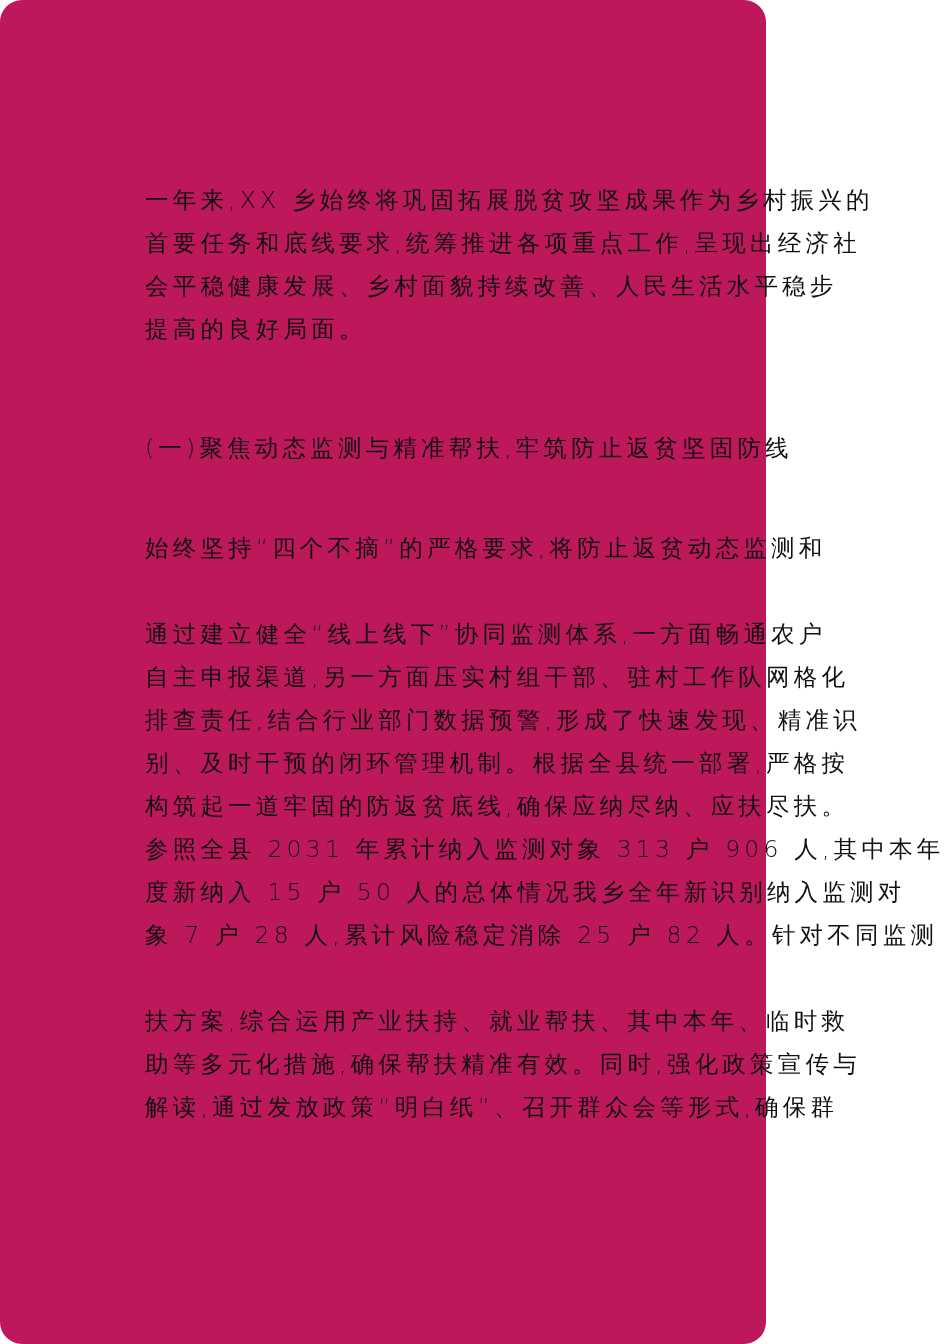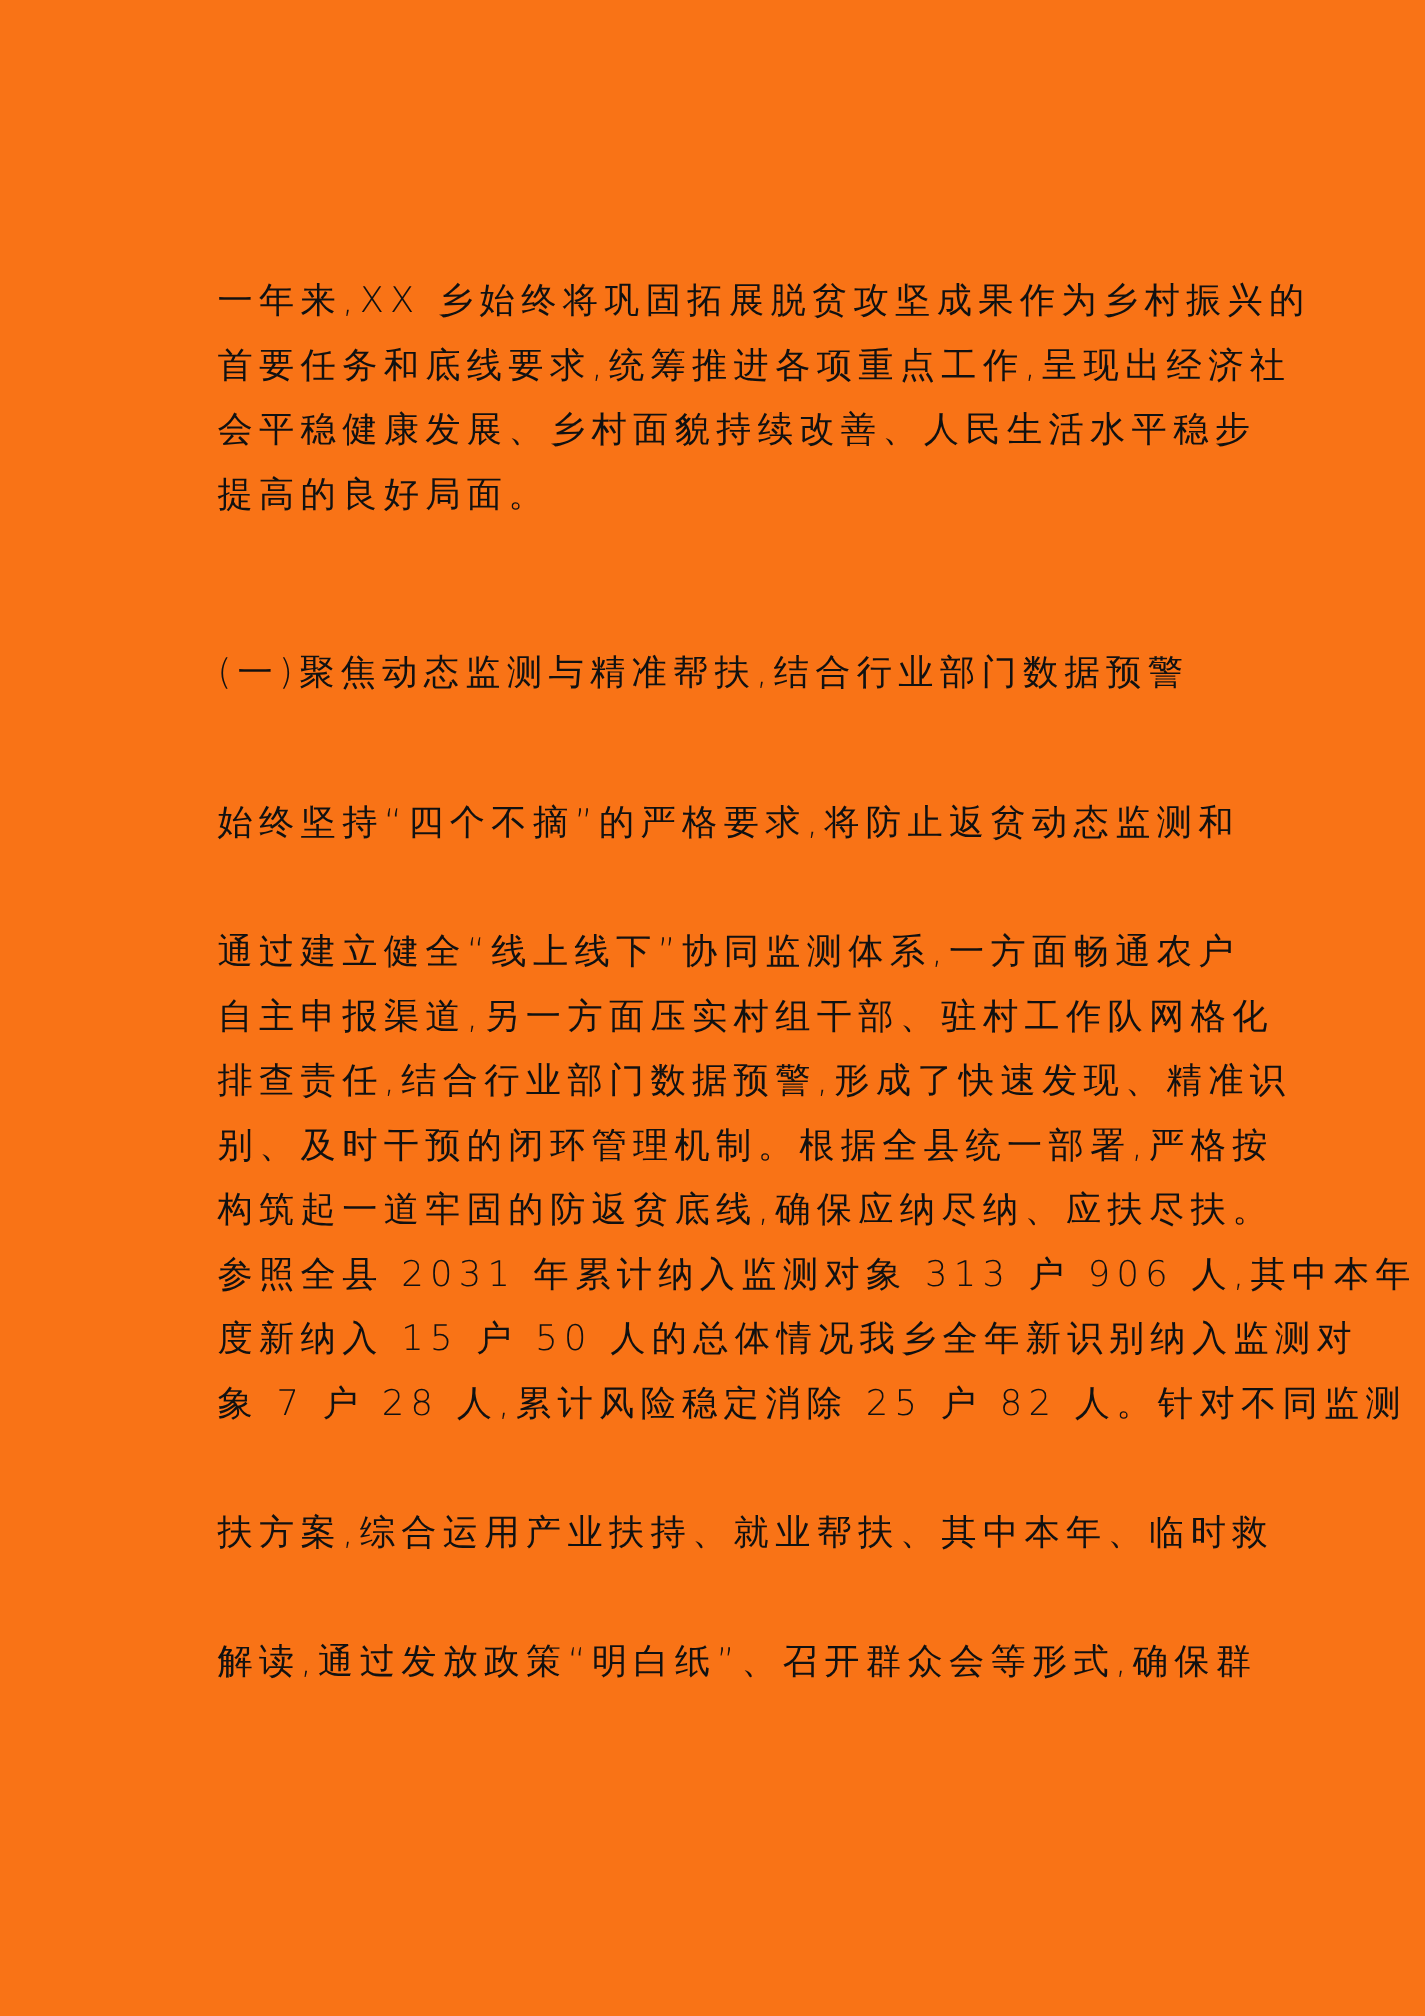--- a/index.html
+++ b/index.html
@@ -1,37 +1,38 @@
 <!DOCTYPE html>
 <html><head>
 <meta charset="utf-8">
 <style>
   html, body { margin: 0; padding: 0; background: #ffffff; }
   body { width: 950px; height: 1344px; position: relative; overflow: hidden;
          font-family: "DejaVu Sans", "Liberation Sans", sans-serif; color: #111111; }
-  .page { position: absolute; left: 0; top: 0; width: 950px; height: 1344px; background: #f97316; }
+  .page { position: absolute; left: 0; top: 0; width: 766px; height: 1344px; background: #be185d; border-radius: 22px; }
   .line { position: absolute; left: 145px; white-space: nowrap; font-size: 23.5px;
           letter-spacing: 4.2px; line-height: 30px; font-weight: 300; }
 </style>
 </head>
 <body>
 
 <div class="page">
 
   <div class="line" style="top:185px">一年来,XX 乡始终将巩固拓展脱贫攻坚成果作为乡村振兴的</div>
   <div class="line" style="top:228px">首要任务和底线要求,统筹推进各项重点工作,呈现出经济社</div>
   <div class="line" style="top:271px">会平稳健康发展、乡村面貌持续改善、人民生活水平稳步</div>
   <div class="line" style="top:314px">提高的良好局面。</div>
 
-  <div class="line" style="top:433px">(一)聚焦动态监测与精准帮扶,结合行业部门数据预警</div>
+  <div class="line" style="top:433px">(一)聚焦动态监测与精准帮扶,牢筑防止返贫坚固防线</div>
 
   <div class="line" style="top:533px">始终坚持“四个不摘”的严格要求,将防止返贫动态监测和</div>
   <div class="line" style="top:619px">通过建立健全“线上线下”协同监测体系,一方面畅通农户</div>
   <div class="line" style="top:662px">自主申报渠道,另一方面压实村组干部、驻村工作队网格化</div>
   <div class="line" style="top:705px">排查责任,结合行业部门数据预警,形成了快速发现、精准识</div>
   <div class="line" style="top:748px">别、及时干预的闭环管理机制。根据全县统一部署,严格按</div>
   <div class="line" style="top:791px">构筑起一道牢固的防返贫底线,确保应纳尽纳、应扶尽扶。</div>
   <div class="line" style="top:834px">参照全县 2031 年累计纳入监测对象 313 户 906 人,其中本年</div>
   <div class="line" style="top:877px">度新纳入 15 户 50 人的总体情况我乡全年新识别纳入监测对</div>
   <div class="line" style="top:920px">象 7 户 28 人,累计风险稳定消除 25 户 82 人。针对不同监测</div>
   <div class="line" style="top:1006px">扶方案,综合运用产业扶持、就业帮扶、其中本年、临时救</div>
+  <div class="line" style="top:1049px">助等多元化措施,确保帮扶精准有效。同时,强化政策宣传与</div>
   <div class="line" style="top:1092px">解读,通过发放政策“明白纸”、召开群众会等形式,确保群</div>
 </div>
 
 </body></html>

